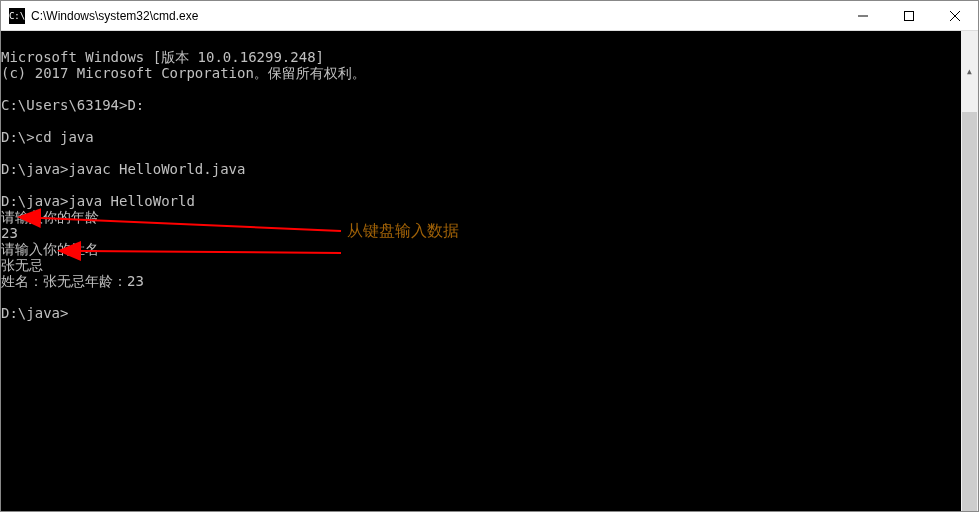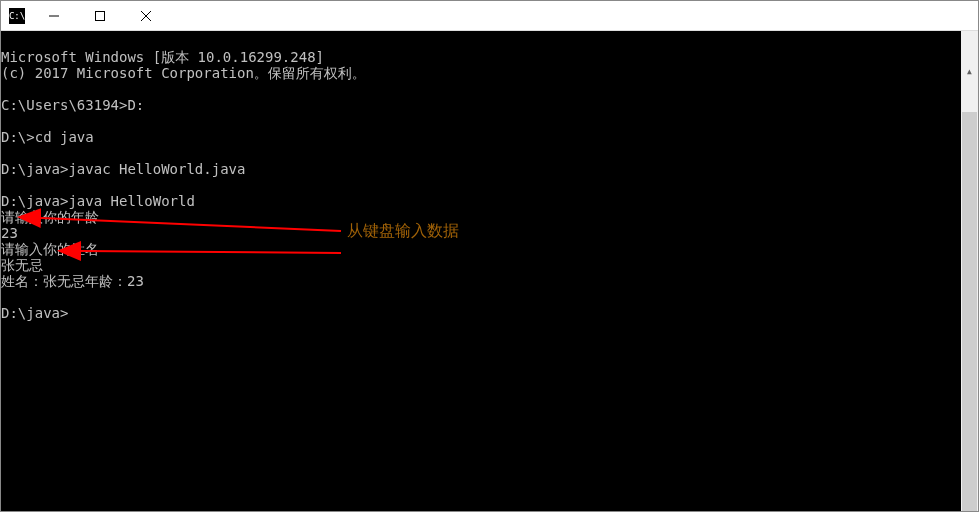--- a/index.html
+++ b/index.html
@@ -106,20 +106,21 @@
       color: #a16207;
       font-family: "SimSun", sans-serif;
       font-size: 16px;
     }
   </style>
 </head>
 <body>
 
 <div class="titlebar">
   <div class="titlebar-icon">C:\</div>
+  <div class="titlebar-text">C:\Windows\system32\cmd.exe</div>
   <div class="titlebar-controls">
     <div class="titlebar-btn">
       <svg width="10" height="10" viewBox="0 0 10 10">
           <line x1="0" y1="5" x2="10" y2="5" stroke="#000" stroke-width="1"></line>
         </svg>
     </div>
     <div class="titlebar-btn">
       <svg width="10" height="10" viewBox="0 0 10 10">
           <rect x="0.5" y="0.5" width="9" height="9" fill="none" stroke="#000" stroke-width="1"></rect>
         </svg>

